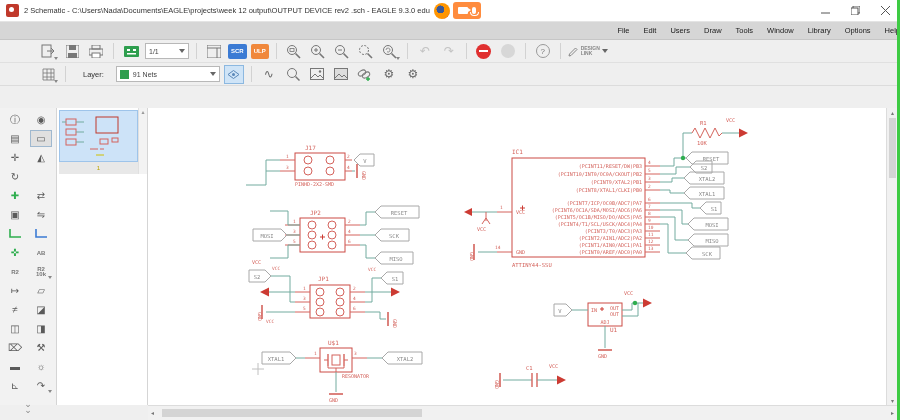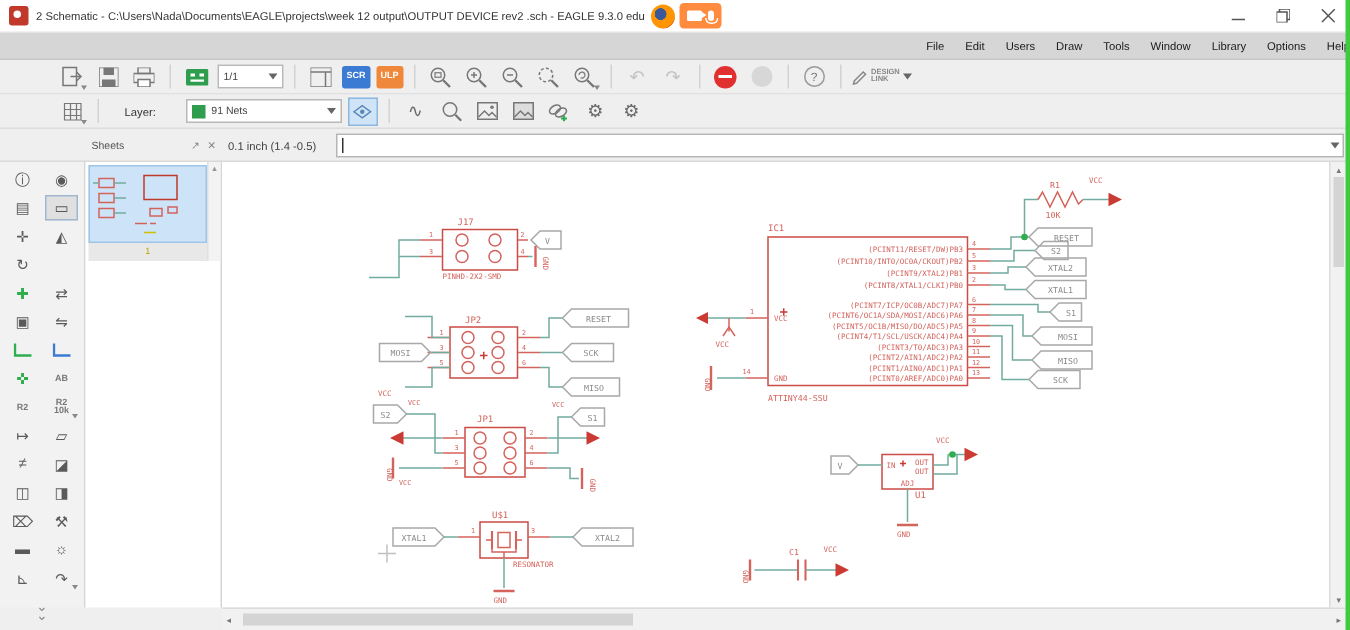--- a/index.html
+++ b/index.html
@@ -36,21 +36,21 @@
   .mini-caret { position:absolute; right:0px; bottom:1px; width:0; height:0; border-left:2.5px solid transparent; border-right:2.5px solid transparent; border-top:3px solid #888; }
   .chip { height:15px; border-radius:2px; color:#fff; font-size:6px; font-weight:bold; display:flex; align-items:center; justify-content:center; padding:0 3px; }
   .chip.scr { background:#3b7bd4; }
   .chip.ulp { background:#f0883c; }
   .stop-circle { width:15px; height:15px; border-radius:50%; background:#e03030; position:relative; }
   .stop-circle:after { content:""; position:absolute; left:3px; top:6.5px; width:9px; height:2px; background:#fff; }
   .gray-circle { width:14px; height:14px; border-radius:50%; background:#d7d7d7; }
   .help-circle { width:14px; height:14px; border-radius:50%; border:1px solid #9a9a9a; color:#777; font-size:8px; display:flex; align-items:center; justify-content:center; }
   .dlink { display:flex; align-items:center; gap:2px; color:#777; }
   .dlink .txt { font-size:5px; line-height:5px; color:#888; font-weight:bold; }
-  .layer-label { font-size:7.5px; color:#333; margin:0 16px 0 10px; }
+  .layer-label { font-size:7.5px; color:#333; margin:0 8px 0 10px; }
   .swatch { width:9px; height:9px; flex:none; }
   .tbtn.hl { background:#cfe4f7; border:1px solid #8cb8e0; }
 
   
   .subbar { position:absolute; left:0; top:86px; width:900px; height:22px; background:#efefef; display:flex; align-items:center; border-bottom:1px solid #d9d9d9; }
   .sheets-hdr { position:absolute; left:57px; top:0; width:91px; height:22px; display:flex; align-items:center; font-size:7px; color:#555; padding:0 4px; }
   .sheets-hdr .sp { margin-left:auto; display:flex; gap:5px; color:#888; font-size:7px; }
   .coordbox { position:absolute; left:152px; top:0; height:22px; display:flex; align-items:center; font-size:7.5px; color:#444; }
   .cmdline { position:absolute; left:224px; top:3px; width:672px; height:16px; background:#fff; border:1px solid #b5b5b5; display:flex; align-items:center; }
   .cmd-caret { width:1px; height:10px; background:#333; margin-left:3px; }
@@ -284,35 +284,20 @@
         <svg width="15" height="13">
           <ellipse cx="5" cy="5" rx="4" ry="2.5" fill="none" stroke="#777" transform="rotate(-30 5 5)"></ellipse>
           <ellipse cx="9" cy="7" rx="4" ry="2.5" fill="none" stroke="#777" transform="rotate(-30 9 7)"></ellipse>
           <path d="M11,9 v4 m-2,-2 h4" stroke="#2fae4f" stroke-width="1.4" fill="none"></path>
         </svg>
       </div>
     <div class="tbtn">⚙</div>
     <div class="tbtn">⚙︎</div>
   </div>
 
-  <div class="subbar">
-    <div class="sheets-hdr">
-      <span>Sheets</span>
-      <span class="sp">
-        <span>↗</span>
-        <span>✕</span>
-      </span>
-    </div>
-    <div class="coordbox">0.1 inch (1.4 -0.5)</div>
-    <div class="cmdline">
-      <div class="cmd-caret"></div>
-      <span style="font-size:7px;color:#333"></span>
-      <span class="caret"></span>
-    </div>
-  </div>
 
   <div class="palette">
     <div class="prow">
         <div class="ptool">ⓘ</div>
         <div class="ptool">◉</div>
       </div>
     <div class="prow">
         <div class="ptool">▤</div>
         <div class="ptool pressed">▭</div>
       </div>

